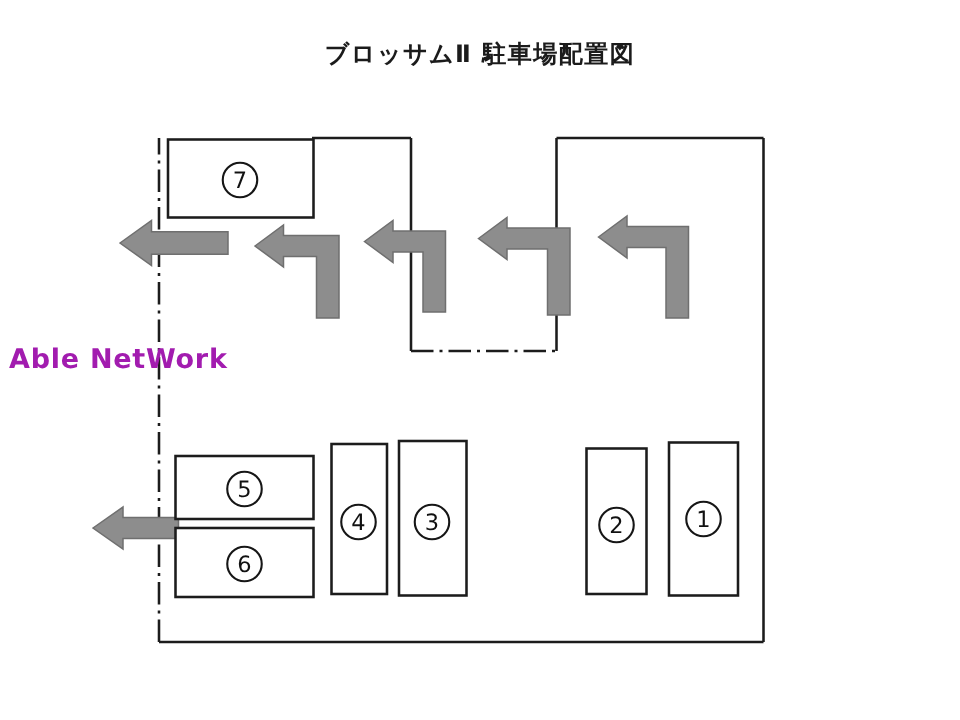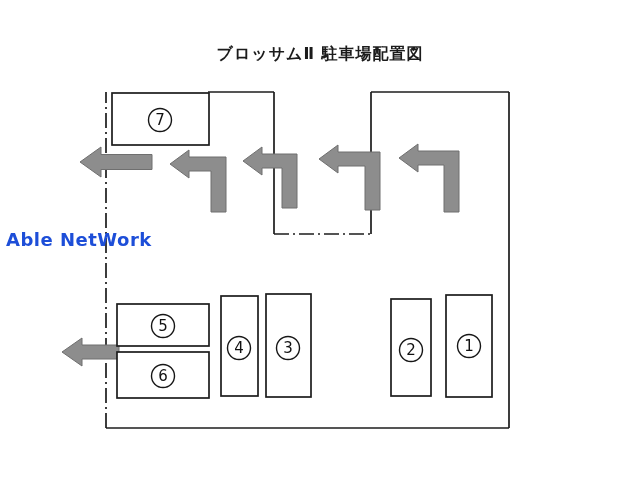--- a/index.html
+++ b/index.html
@@ -18,29 +18,28 @@
   .title {
     position: absolute;
     top: 26px;
     left: 0;
     width: 640px;
     text-align: center;
     font-size: 16px;
     font-weight: bold;
     color: #1b1b1b;
     letter-spacing: 1px;
-    margin-top: 18px;
   }
   .watermark {
     position: absolute;
     left: 6px;
     top: 229px;
     font-size: 18px;
     font-weight: bold;
-    color: #1d4ed8;
+    color: #a21caf;
     letter-spacing: 0.5px;
   }
   svg { position: absolute; top: 0; left: 0; }
   .lot-line {
     stroke: #1c1c1c;
     stroke-width: 1.7;
     fill: none;
   }
   .dashdot { stroke-dasharray: 15 4 2 4; }
   .space-box {

